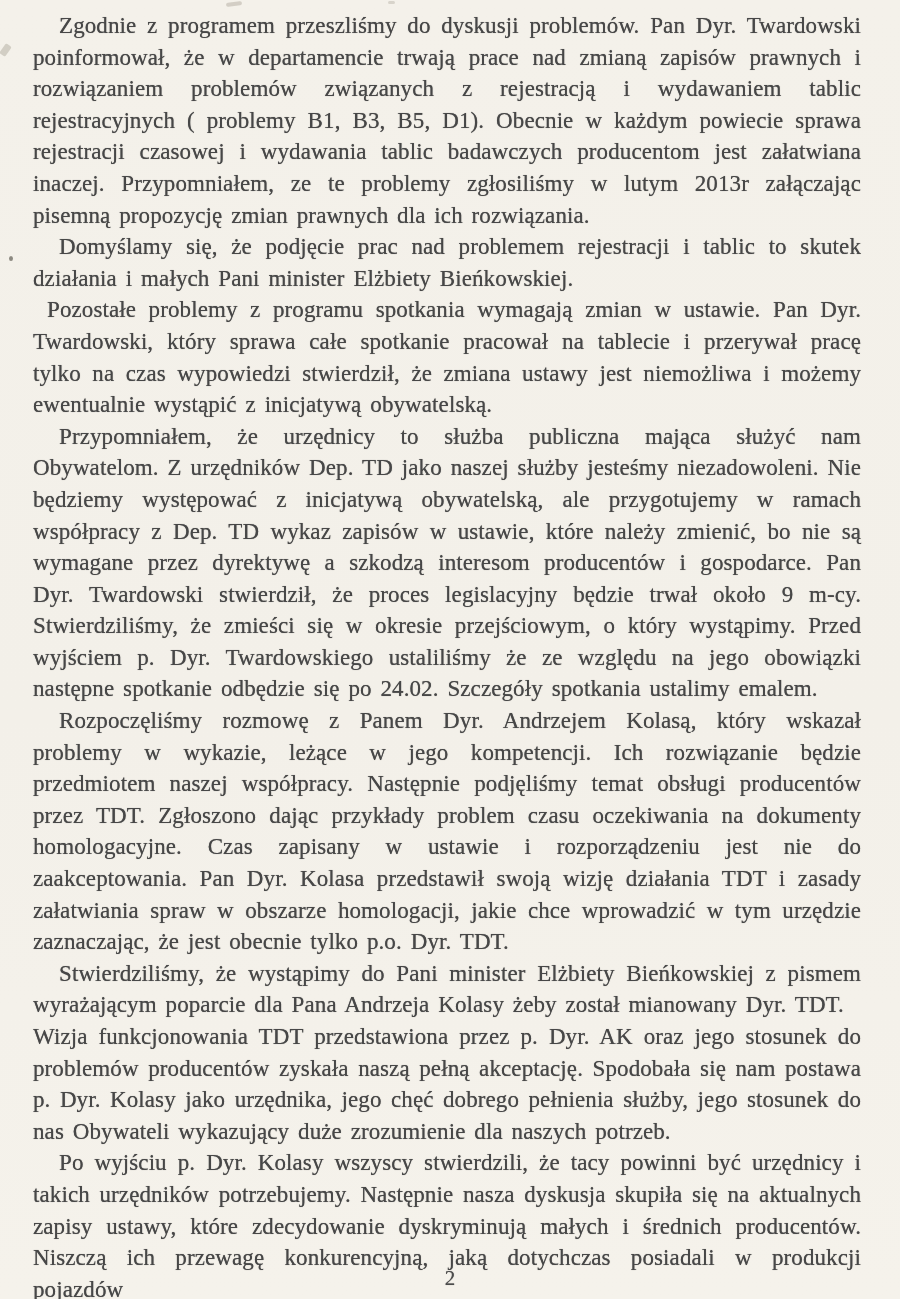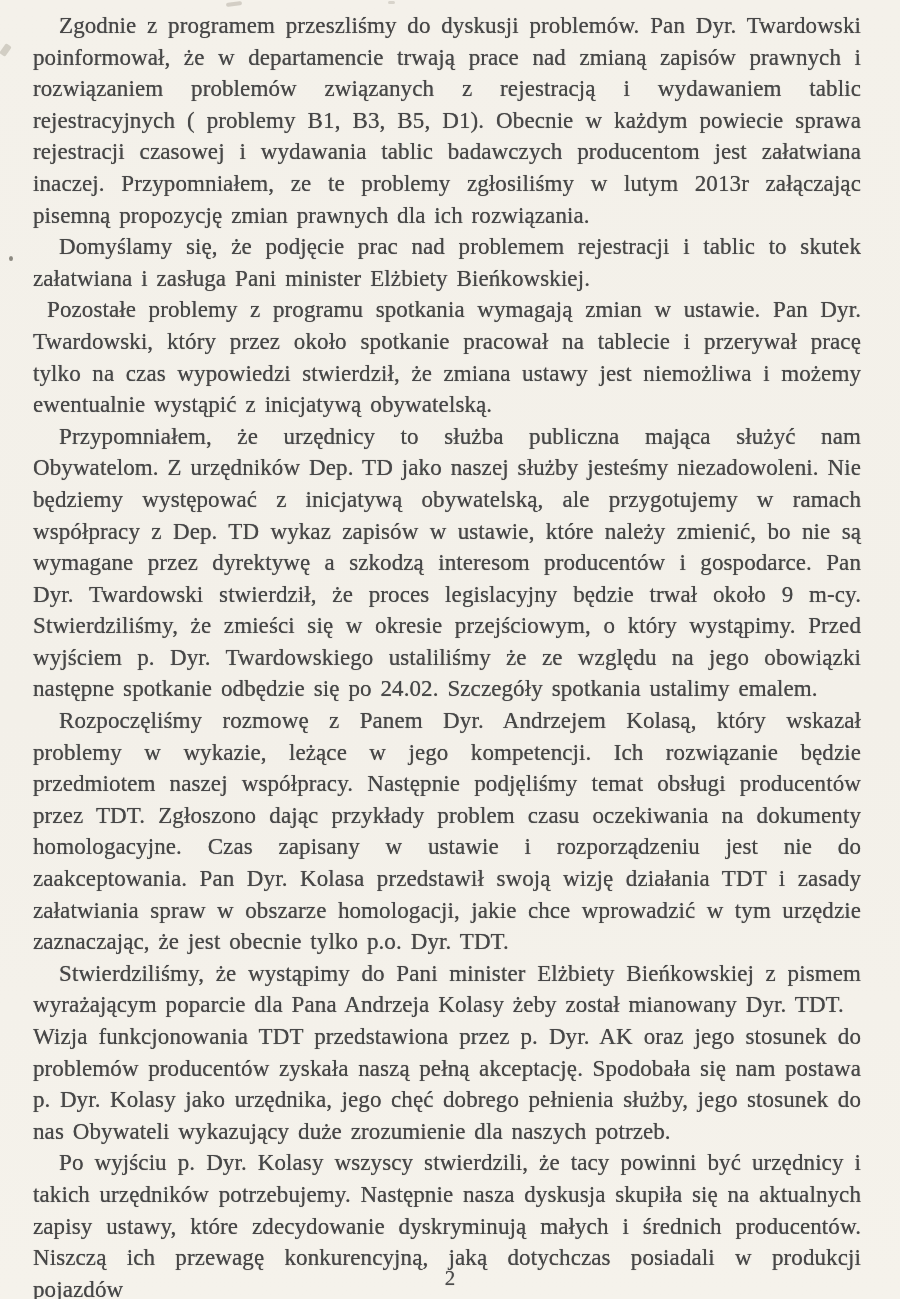--- a/index.html
+++ b/index.html
@@ -94,22 +94,22 @@
 
 <div class="page">
 
   <div class="artifact artifact-speck-a"></div>
   <div class="artifact artifact-speck-b"></div>
   <div class="artifact artifact-speck-c"></div>
   <div class="artifact artifact-dot"></div>
 
   <div class="text-block" id="paragraph-container">
       <p class="para indent-normal">Zgodnie z programem przeszliśmy do dyskusji problemów. Pan Dyr. Twardowski poinformował, że w departamencie trwają prace nad zmianą zapisów prawnych i rozwiązaniem problemów związanych z rejestracją i wydawaniem tablic rejestracyjnych ( problemy B1, B3, B5, D1). Obecnie w każdym powiecie sprawa rejestracji czasowej i wydawania tablic badawczych producentom jest załatwiana inaczej.  Przypomniałem, ze te problemy zgłosiliśmy w lutym 2013r załączając pisemną propozycję zmian prawnych dla ich rozwiązania.</p>
-      <p class="para indent-normal">Domyślamy się, że podjęcie prac nad problemem rejestracji i tablic to skutek załatwiana i zasługa Pani minister Elżbiety Bieńkowskiej.</p>
-      <p class="para indent-small">Pozostałe problemy z programu spotkania wymagają zmian w ustawie. Pan Dyr. Twardowski, który przez około spotkanie pracował na tablecie i przerywał pracę tylko na czas wypowiedzi stwierdził, że zmiana ustawy jest niemożliwa i możemy ewentualnie wystąpić z inicjatywą obywatelską.</p>
+      <p class="para indent-normal">Domyślamy się, że podjęcie prac nad problemem rejestracji i tablic to skutek działania i małych Pani minister Elżbiety Bieńkowskiej.</p>
+      <p class="para indent-small">Pozostałe problemy z programu spotkania wymagają zmian w ustawie. Pan Dyr. Twardowski, który sprawa całe spotkanie pracował na tablecie i przerywał pracę tylko na czas wypowiedzi stwierdził, że zmiana ustawy jest niemożliwa i możemy ewentualnie wystąpić z inicjatywą obywatelską.</p>
       <p class="para indent-normal">Przypomniałem, że urzędnicy to służba publiczna mająca służyć nam Obywatelom. Z urzędników Dep. TD jako naszej służby jesteśmy niezadowoleni. Nie będziemy występować z inicjatywą obywatelską, ale przygotujemy w ramach współpracy z Dep. TD wykaz zapisów w ustawie, które należy zmienić, bo nie są wymagane przez dyrektywę a szkodzą interesom producentów i gospodarce. Pan Dyr. Twardowski stwierdził, że proces legislacyjny będzie trwał około 9 m-cy. Stwierdziliśmy, że zmieści się w okresie przejściowym, o który wystąpimy. Przed wyjściem p. Dyr. Twardowskiego ustaliliśmy że ze względu na jego obowiązki następne spotkanie odbędzie się po 24.02. Szczegóły spotkania ustalimy emalem.</p>
       <p class="para indent-normal">Rozpoczęliśmy rozmowę z Panem Dyr. Andrzejem Kolasą, który wskazał problemy w wykazie, leżące w jego kompetencji. Ich rozwiązanie będzie przedmiotem naszej współpracy. Następnie podjęliśmy temat obsługi producentów przez TDT. Zgłoszono dając przykłady problem czasu oczekiwania na dokumenty homologacyjne. Czas zapisany w ustawie i rozporządzeniu jest nie do zaakceptowania.  Pan Dyr. Kolasa przedstawił swoją wizję działania TDT i zasady załatwiania spraw w obszarze homologacji, jakie chce wprowadzić w tym urzędzie zaznaczając, że jest obecnie tylko p.o. Dyr. TDT.</p>
       <p class="para indent-normal">Stwierdziliśmy, że wystąpimy do Pani minister Elżbiety Bieńkowskiej z pismem wyrażającym poparcie dla Pana Andrzeja Kolasy żeby został mianowany Dyr. TDT.</p>
       <p class="para indent-none">Wizja funkcjonowania TDT przedstawiona przez p. Dyr. AK oraz jego stosunek do problemów producentów zyskała naszą pełną akceptację. Spodobała się nam postawa p. Dyr. Kolasy jako urzędnika, jego chęć dobrego pełnienia służby, jego stosunek do nas Obywateli wykazujący duże zrozumienie dla naszych potrzeb.</p>
       <p class="para indent-normal">Po wyjściu p. Dyr. Kolasy wszyscy stwierdzili, że tacy powinni być urzędnicy i takich urzędników potrzebujemy. Następnie nasza dyskusja skupiła się na aktualnych zapisy ustawy, które zdecydowanie dyskryminują małych i średnich producentów. Niszczą ich przewagę konkurencyjną, jaką dotychczas posiadali w produkcji pojazdów</p>
     </div>
 
   <div class="page-number">2</div>
 
 </div>

